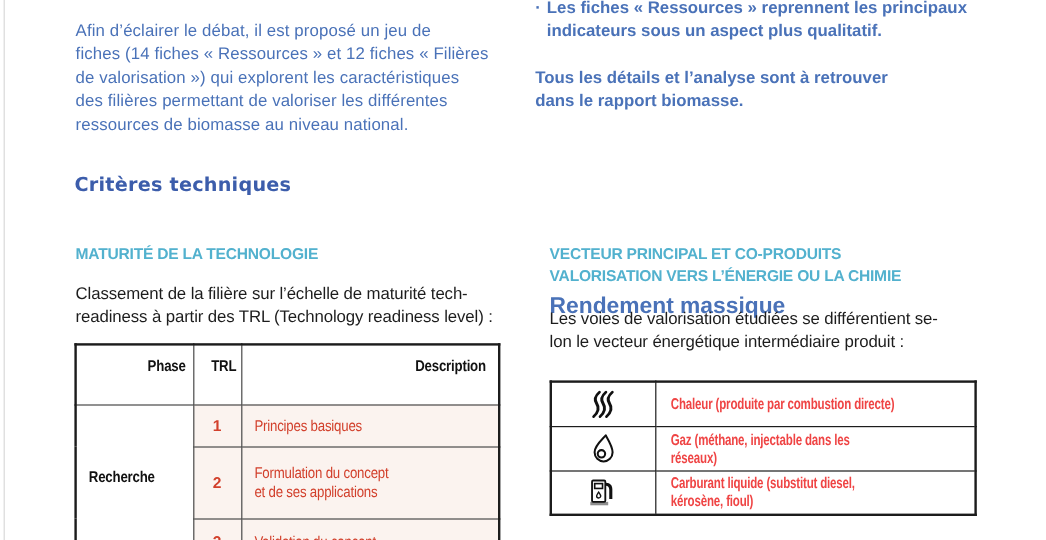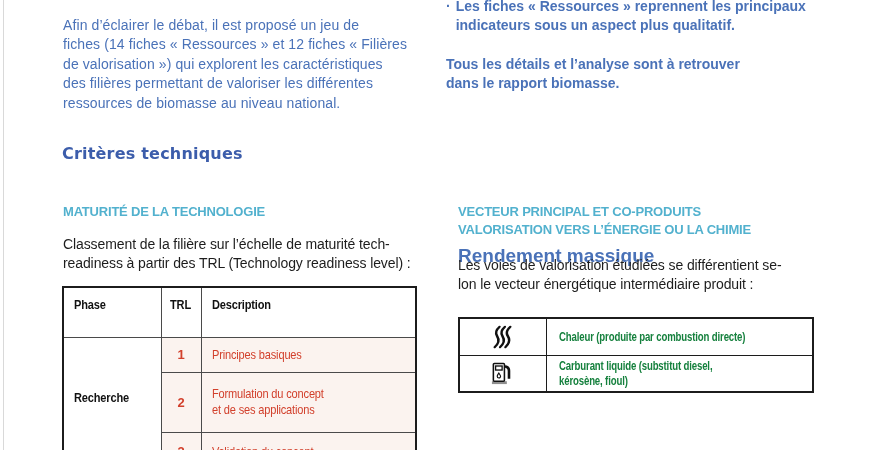--- a/index.html
+++ b/index.html
@@ -60,21 +60,21 @@
   table{ border-collapse:collapse; table-layout:fixed; background:#fff; }
   .cond{ display:inline-block; transform:scaleX(0.85); transform-origin:0 50%; letter-spacing:-0.2px; }
   .cond-strong{ display:inline-block; transform:scaleX(0.74); transform-origin:0 50%; letter-spacing:-0.2px; }
 
   .trl-table{
     position:absolute; left:62px; top:286px; width:353px;
     border:2px solid #1c1c1c;
   }
   .trl-table th, .trl-table td{ border:1px solid #4a4a4a; }
   .trl-table th{
-    height:50px; vertical-align:top; text-align:left;
+    height:50px; vertical-align:top; text-align:right;
     padding:9px 0 0 10px; font-size:13px; color:#111;
   }
   .trl-table th.th-trl{ padding-left:8px; }
   .row-1 td{ height:35px; }
   .row-2 td{ height:60px; }
   .row-3 td{ height:40px; }
   .phase-cell{
     background:#fff; color:#111; font-weight:bold; font-size:13px;
     padding-left:10px; vertical-align:middle;
   }
@@ -88,21 +88,21 @@
     padding-left:10px; vertical-align:middle; line-height:16px;
   }
 
   .vec-table{
     position:absolute; left:458px; top:317px; width:354px;
     border:2px solid #1c1c1c;
   }
   .vec-table td{ border:1px solid #1c1c1c; height:37px; vertical-align:middle; }
   .icon-cell{ text-align:center; }
   .icon-cell svg{ vertical-align:middle; }
-  .label-cell{ padding-left:12px; color:#15803d; font-weight:bold; font-size:13px; }
+  .label-cell{ padding-left:12px; color:#ef4444; font-weight:bold; font-size:13px; }
 </style>
 </head>
 <body>
 
 <div class="canvas">
   <div class="edge-line"></div>
 
   <div class="intro-left preline">Afin d’éclairer le débat, il est proposé un jeu de
 fiches (14 fiches « Ressources » et 12 fiches « Filières
 de valorisation ») qui explorent les caractéristiques
@@ -180,20 +180,35 @@
           </svg>
         </span>
       </td>
       <td class="label-cell">
         <span class="cond-strong">Chaleur (produite par combustion directe)</span>
       </td>
     </tr>
     <tr>
       <td class="icon-cell">
         <span>
+          <svg viewBox="0 0 24 26" width="24" height="26">
+            <g stroke="#111" stroke-width="1.7" fill="none" stroke-linejoin="round" stroke-linecap="round">
+              <path d="M13.8 1.8 C10.5 5.5 4.5 10.5 4.5 15.8 C4.5 20.3 8 23.5 12 23.5 C16 23.5 19.5 20.3 19.5 15.8 C19.5 11.5 16.5 6.5 13.8 1.8 Z"></path>
+              <circle cx="10.2" cy="17.2" r="3.1"></circle>
+            </g>
+          </svg>
+        </span>
+      </td>
+      <td class="label-cell">
+        <span class="cond-strong">Gaz (méthane, injectable dans les réseaux)</span>
+      </td>
+    </tr>
+    <tr>
+      <td class="icon-cell">
+        <span>
           <svg viewBox="0 0 26 26" width="25" height="25">
             <rect x="2" y="21" width="15.5" height="3" fill="#8f8f8f"></rect>
             <g stroke="#111" fill="#fff" stroke-width="1.6">
               <rect x="3.5" y="2.5" width="11.5" height="18.5" rx="1"></rect>
               <rect x="5.8" y="5.2" width="6.8" height="4.2" stroke-width="1.4"></rect>
             </g>
             <path d="M9.2 12.6 c-1.1 1.7 -1.7 2.4 -1.7 3.3 a1.75 1.75 0 0 0 3.5 0 c0 -0.9 -0.6 -1.6 -1.8 -3.3 Z" fill="none" stroke="#111" stroke-width="1.2"></path>
             <path d="M15.5 4.5 c4 0.3 5.6 2.3 5.6 5.6 v8.4 h-2.7 v-8.2 c0 -2 -1.2 -3 -2.9 -3.2 Z" fill="#111"></path>
           </svg>
         </span>

